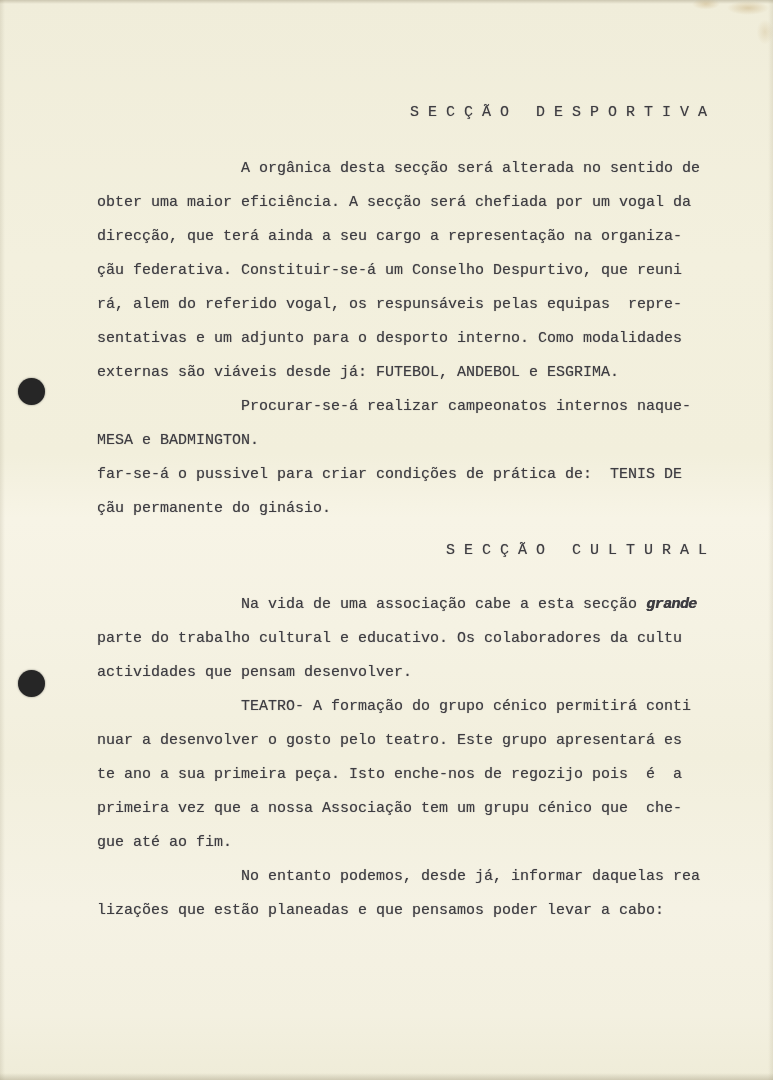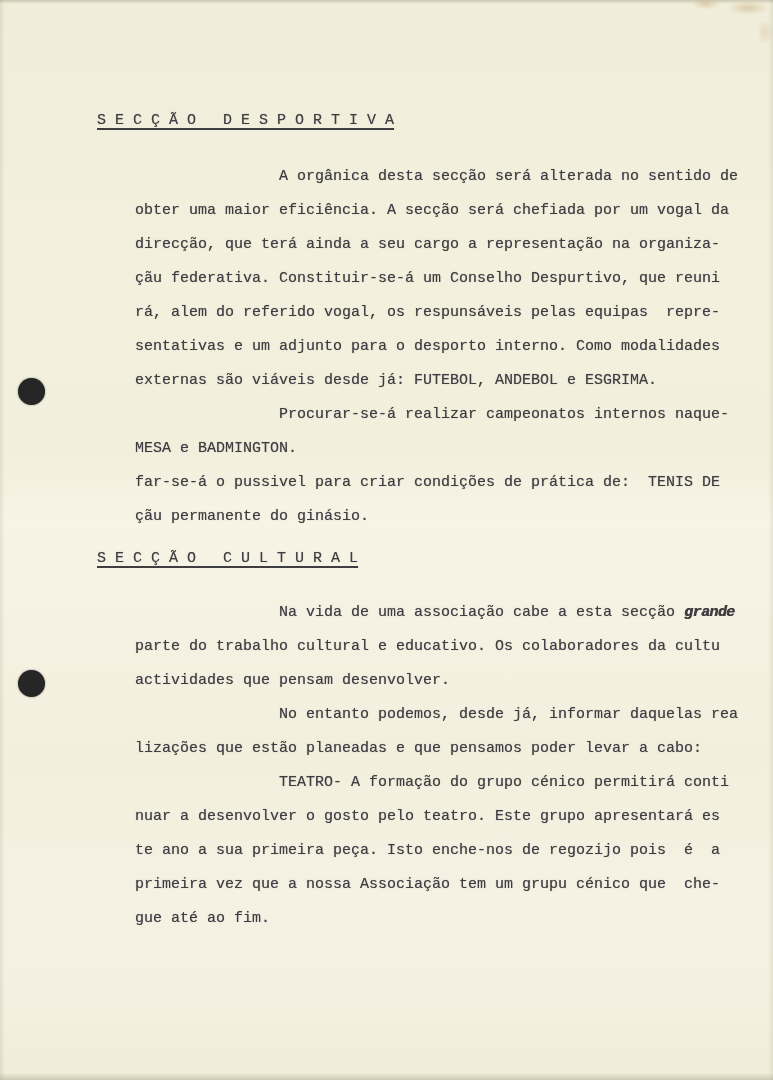--- a/index.html
+++ b/index.html
@@ -57,37 +57,35 @@
     left: 97px;
     top: 98px;
     width: 610px;
     color: #3e3d42;
     font-size: 15px;
     letter-spacing: 0;
     text-shadow: 0 0 0.9px rgba(62,61,66,.55);
   }
   .section-title {
     white-space: pre;
-    text-align: left;
+    text-align: right;
     line-height: 22px;
-    text-decoration: underline;
     text-underline-offset: 4px;
     text-decoration-thickness: 1.5px;
-    margin: 12px 0 28px 0;
+    margin: 4px 0 28px 0;
   }
   section + section .section-title {
     margin-top: 14px;
     margin-bottom: 26px;
   }
   .paragraph { margin: 0; }
   .line {
     white-space: pre;
     height: 34px;
     line-height: 34px;
-    margin-left: 38px;
   }
   .u-mark {
     text-underline-offset: 3px;
     text-decoration-thickness: 1.5px;
   }
   .overtype {
     font-weight: bold;
     letter-spacing: -0.6px;
     text-shadow: 0.5px 0 0 currentColor;
     font-style: italic;
@@ -121,25 +119,25 @@
         </div>
       </section>
       <section>
         <div class="section-title">S E C Ç Ã O   C U L T U R A L</div>
         <div class="paragraph">
           <div class="line"><span>                Na vida de uma associação cabe a esta secção </span><span class="overtype">grande</span></div>
           <div class="line"><span>parte do trabalho cultural e educativo. Os colaboradores da cult</span><span class="u-mark">u</span></div>
           <div class="line"><span>actividades que pensam desenvolver.</span></div>
         </div>
         <div class="paragraph">
-          <div class="line"><span>                No entanto podemos, desde já, informar daquelas </span><span class="u-mark">rea</span></div>
-          <div class="line"><span>lizações que estão planeadas e que pensamos poder levar a cabo:</span></div>
-        </div>
-        <div class="paragraph">
           <div class="line"><span>                TEATRO- A formação do grupo cénico permitirá cont</span><span class="u-mark">i</span></div>
           <div class="line"><span>nuar a desenvolver o gosto pelo teatro. Este grupo apresentará </span><span class="u-mark">es</span></div>
           <div class="line"><span>te ano a sua primeira peça. Isto enche-nos de regozijo pois  é  a</span></div>
           <div class="line"><span>primeira vez que a nossa Associação tem um grupu cénico que  che-</span></div>
           <div class="line"><span>gue até ao fim.</span></div>
         </div>
+        <div class="paragraph">
+          <div class="line"><span>                No entanto podemos, desde já, informar daquelas </span><span class="u-mark">rea</span></div>
+          <div class="line"><span>lizações que estão planeadas e que pensamos poder levar a cabo:</span></div>
+        </div>
       </section>
     </div>
 </div>
 
 </body></html>

